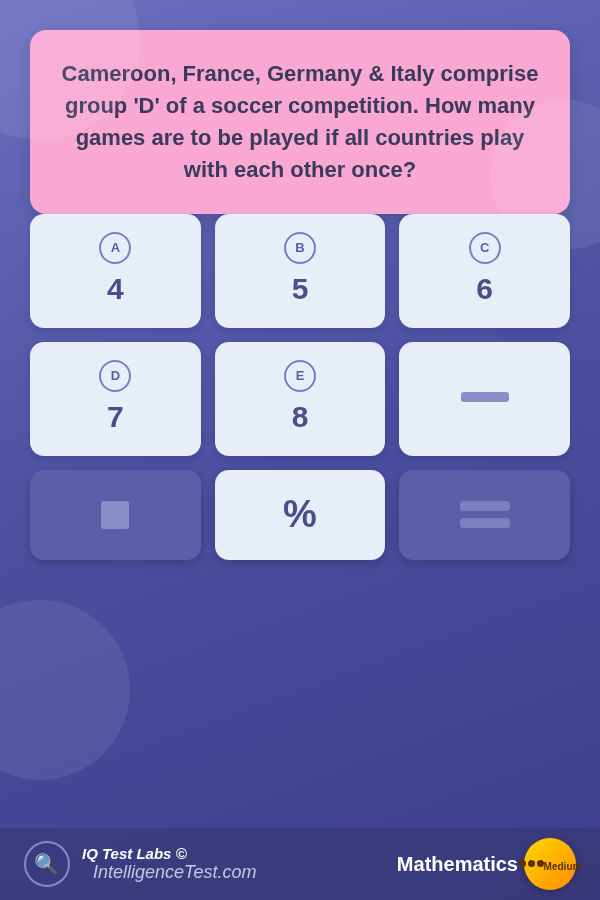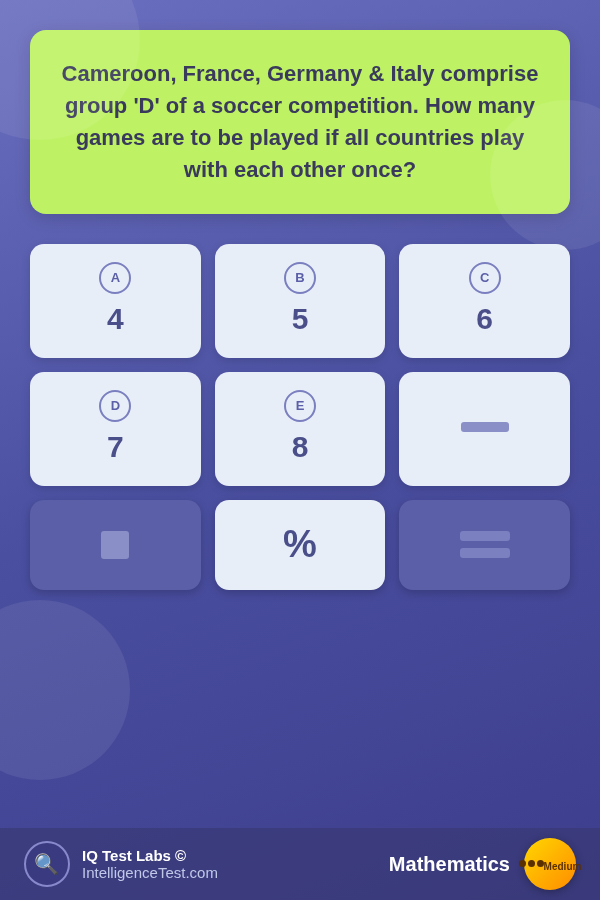--- a/index.html
+++ b/index.html
@@ -17,26 +17,25 @@
       width: 600px;
       height: 900px;
       display: flex;
       flex-direction: column;
       align-items: center;
       padding: 30px 30px 20px 30px;
     }
 
     
     .question-card {
-      background: #bef264;
+      background: #f9a8d4;
       border-radius: 16px;
       padding: 28px 30px;
       width: 100%;
       text-align: center;
-      margin-bottom: 30px;
       box-shadow: 0 4px 16px rgba(0,0,0,0.15);
     }
 
     .question-text {
       font-size: 22px;
       font-weight: 700;
       color: #3a3a5c;
       line-height: 1.45;
     }
 
@@ -170,37 +169,39 @@
       border: 2px solid #8888cc;
       display: flex;
       align-items: center;
       justify-content: center;
       font-size: 20px;
     }
 
     .footer-text-block {
       display: flex;
       flex-direction: column;
+      font-style: italic;
     }
 
     .footer-title {
       font-size: 15px;
       font-weight: 700;
       color: #ffffff;
     }
 
     .footer-url {
-      font-size: 15px;
+      font-size: 18px;
       color: #c0c8e8;
+      margin-left: 11px;
     }
 
     .footer-right {
       display: flex;
       align-items: center;
-      gap: 14px;
+      gap: 6px;
     }
 
     .footer-category {
       font-size: 20px;
       font-weight: 800;
       color: #ffffff;
     }
 
     .difficulty-badge {
       width: 52px;

